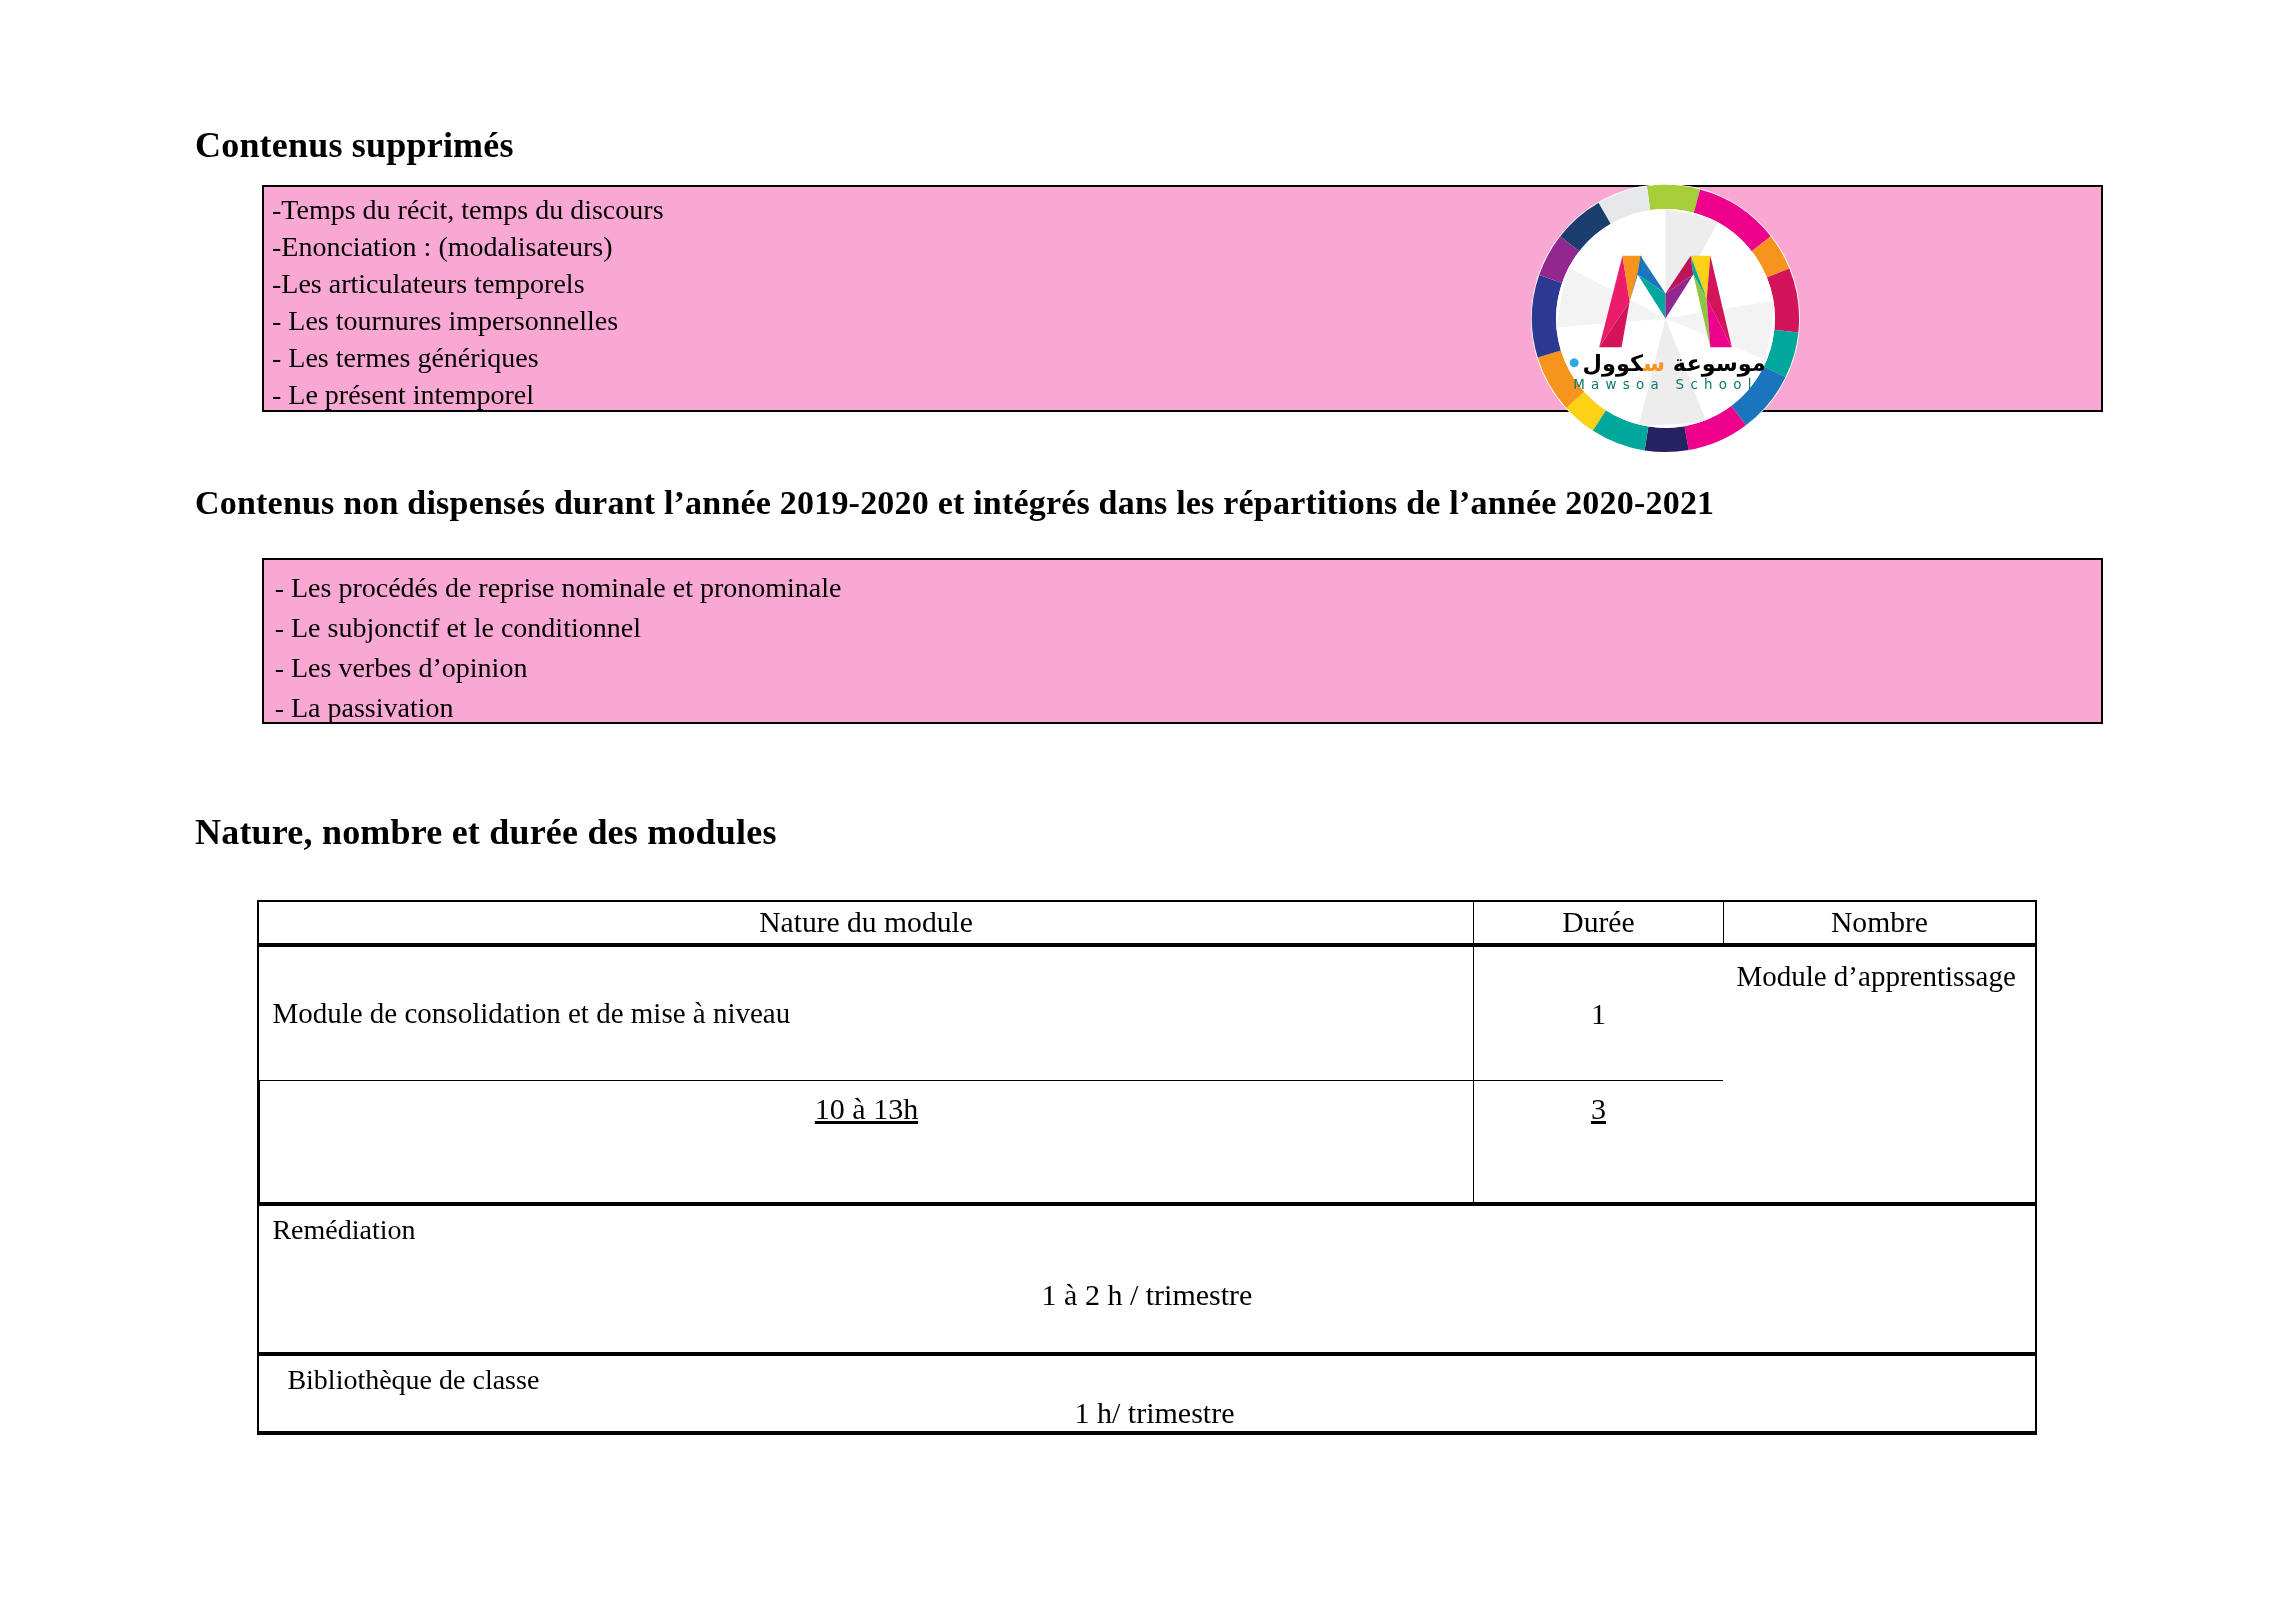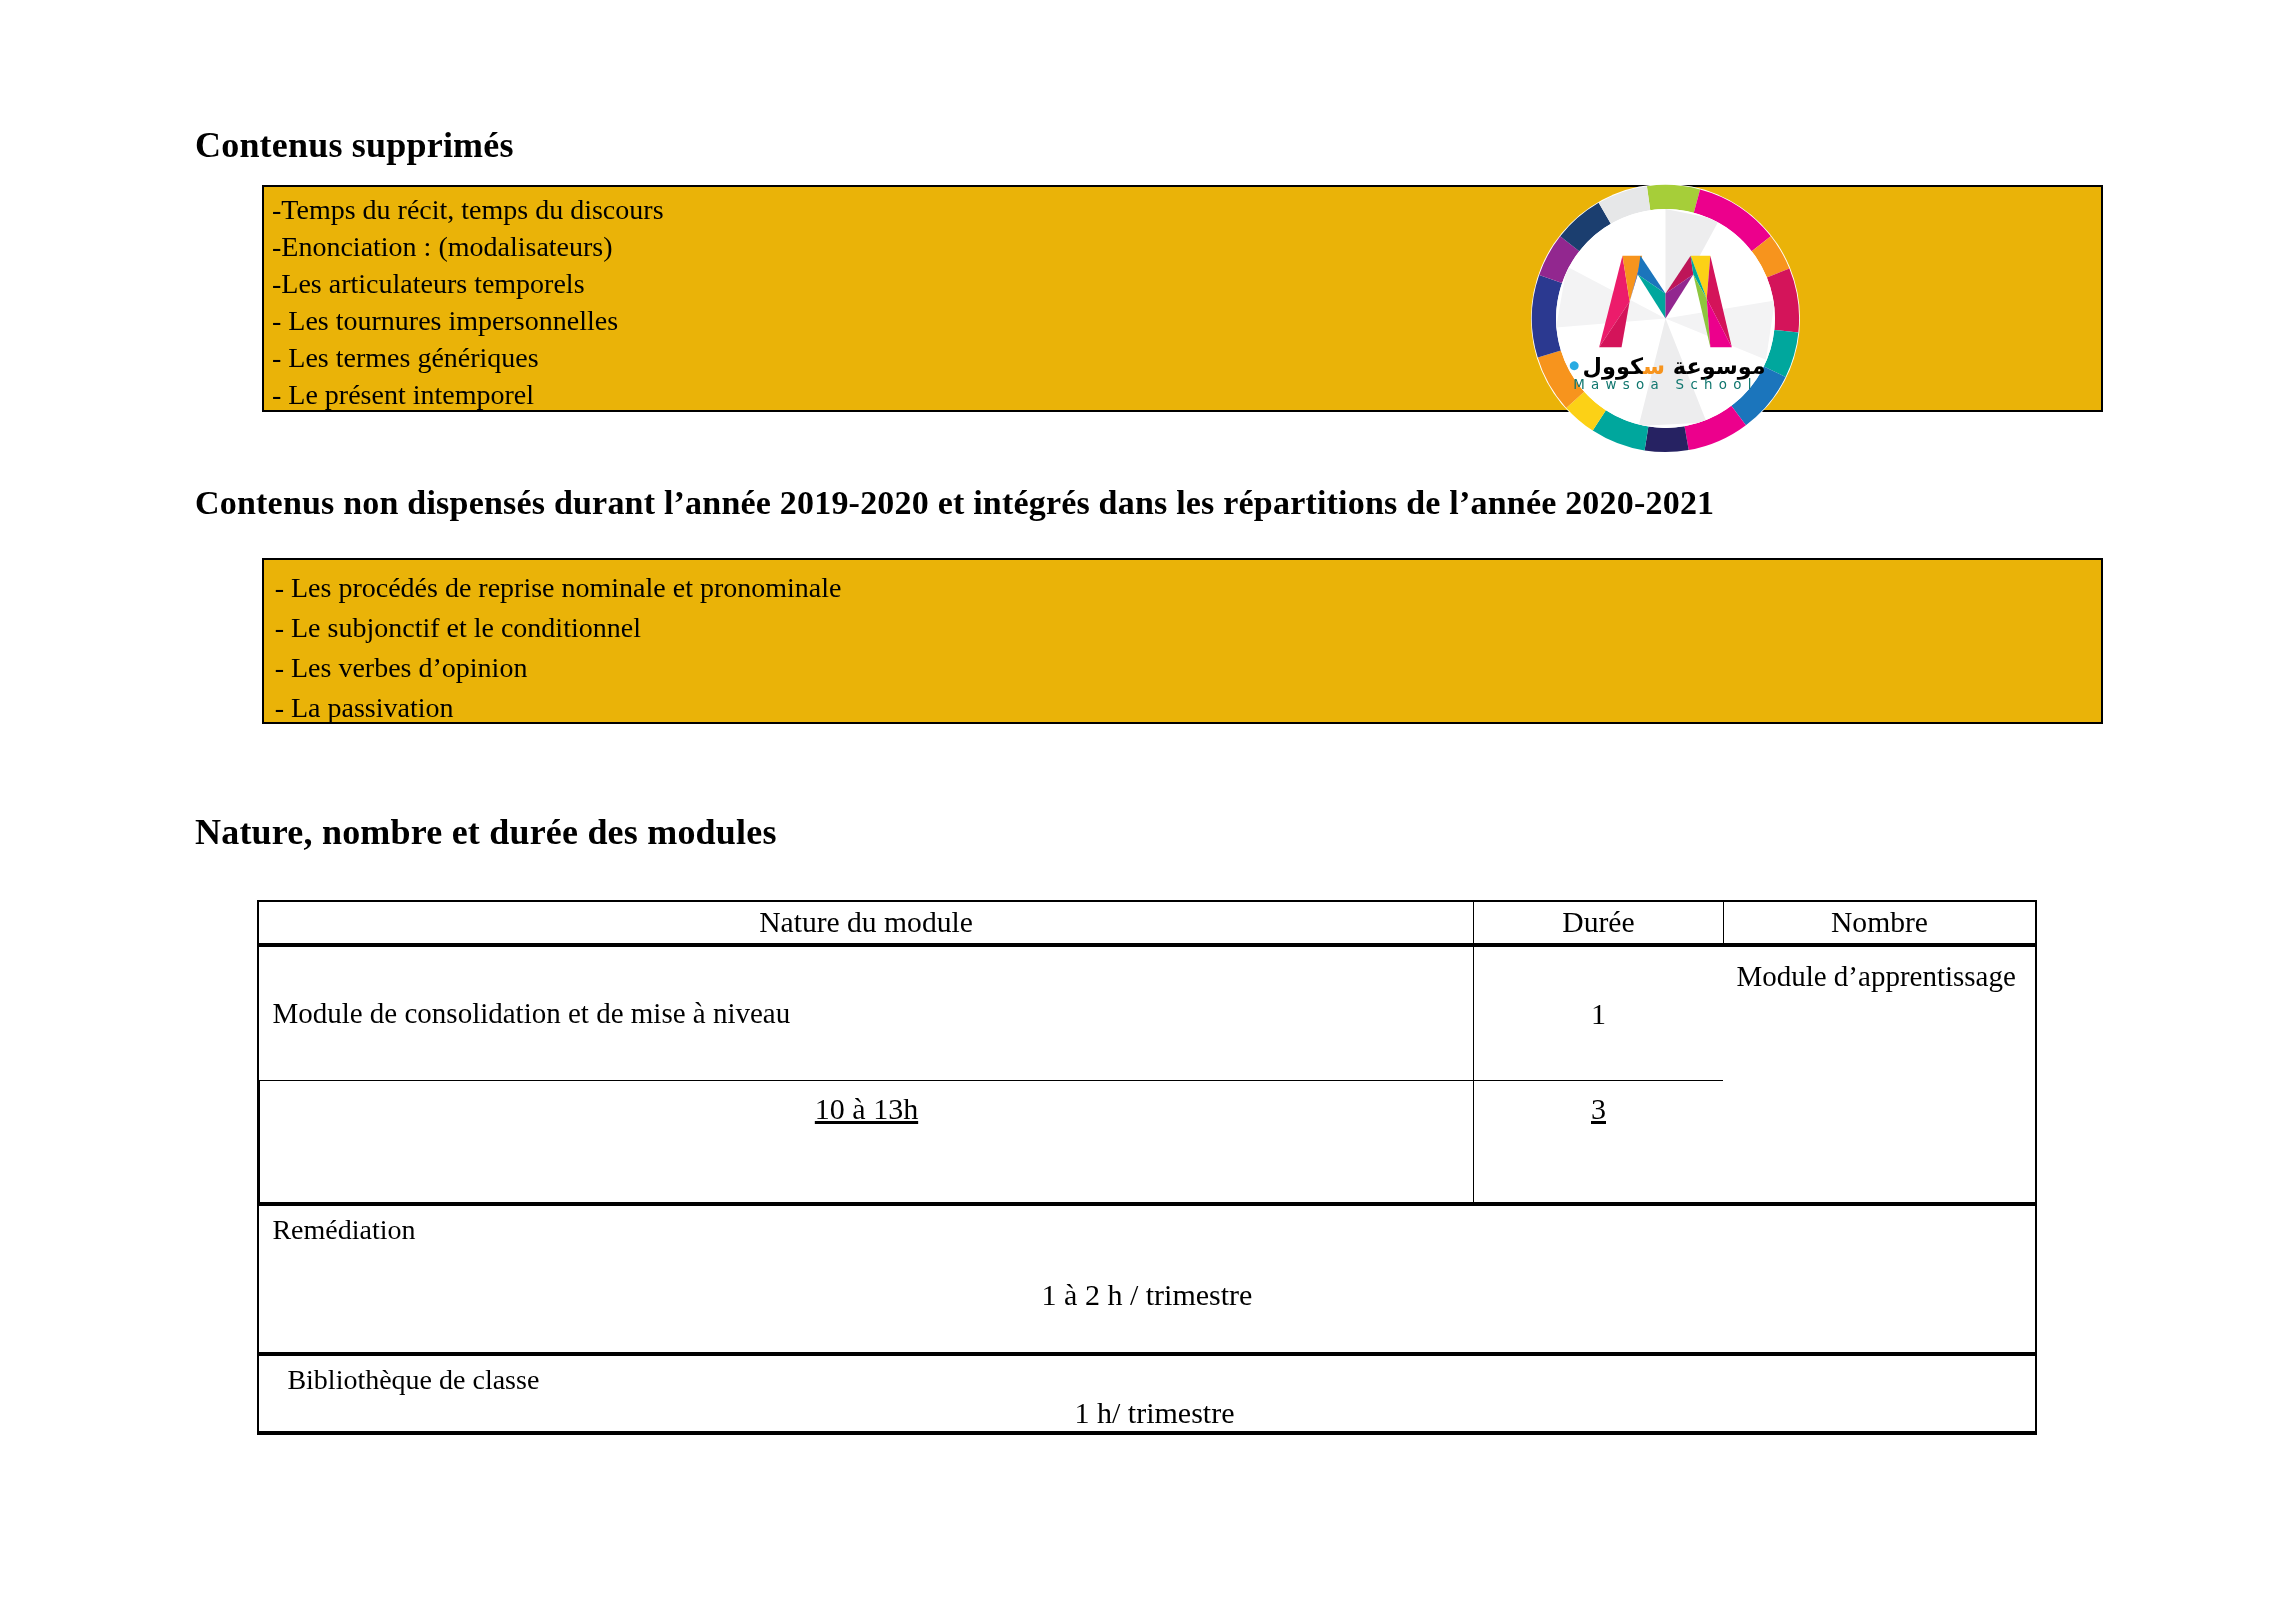--- a/index.html
+++ b/index.html
@@ -19,21 +19,21 @@
     letter-spacing:0.2px;
   }
   #h1{left:195px;top:124px;}
   #h2{left:195px;top:484px;font-size:34px;}
   #h3{left:195px;top:811px;}
 
   .tbox{
     position:absolute;
     border:2.7px solid #000;
     box-sizing:border-box;
-    background:#eab308;
+    background:#f9a8d4;
   }
   #box-supprimes{left:262px;top:185px;width:1841px;height:227px;padding:3.6px 0 0 8px;}
   #box-supprimes .li{font-size:28px;line-height:37px;white-space:nowrap;}
   #box-integres{left:262px;top:558px;width:1841px;height:166px;padding:8px 0 0 10.7px;}
   #box-integres .li{font-size:28px;line-height:40px;white-space:nowrap;}
 
   
   .mtable{
     position:absolute;left:257px;top:900px;width:1780px;
     border:2.7px solid #000;border-bottom:4.5px solid #000;
@@ -63,21 +63,21 @@
 
   
   .logo{
     position:absolute;left:1531px;top:184px;width:269px;height:269px;
   }
   .logo svg{position:absolute;left:0;top:0;}
   .logo-arabic{
     position:absolute;left:0;top:166px;width:100%;
     direction:rtl;text-align:center;
     font-family:"DejaVu Sans", sans-serif;
-    font-weight:bold;font-size:22.4px;line-height:31px;
+    font-weight:bold;font-size:22.4px;line-height:25px;
     color:#000;white-space:nowrap;
   }
   .logo-arabic .dot{display:inline-block;font-size:11.6px;vertical-align:5.4px;margin:0 3.6px;}
   .logo-latin{
     position:absolute;left:0;top:193px;width:100%;
     text-align:center;
     font-family:"DejaVu Sans", sans-serif;
     font-size:13.4px;letter-spacing:6.3px;
     color:#0f766e;white-space:nowrap;
   }

